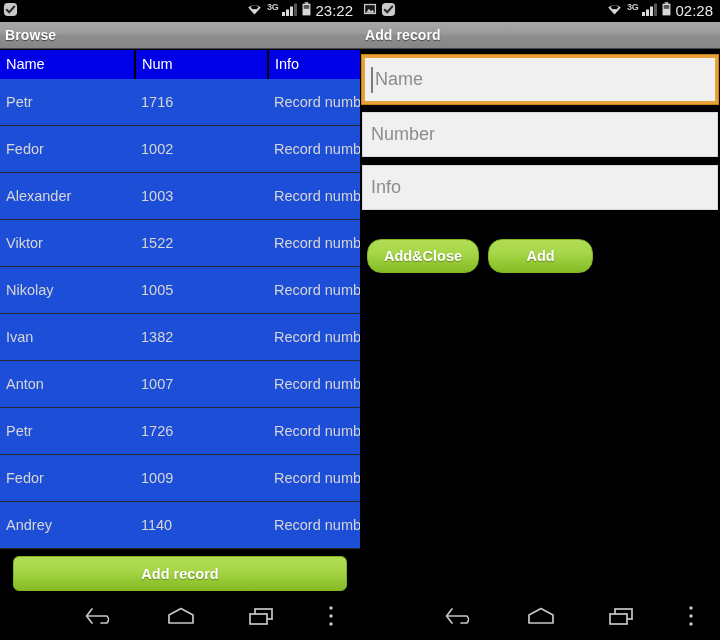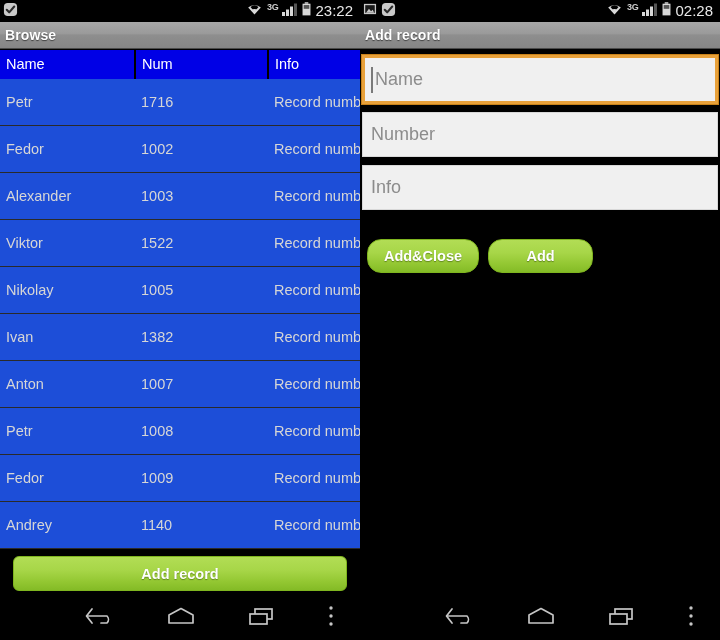--- a/index.html
+++ b/index.html
@@ -332,21 +332,21 @@
             <td>1382</td>
             <td>Record number 1006</td>
           </tr>
           <tr>
             <td>Anton</td>
             <td>1007</td>
             <td>Record number 1007</td>
           </tr>
           <tr>
             <td>Petr</td>
-            <td>1008</td>
+            <td>1726</td>
             <td>Record number 1008</td>
           </tr>
           <tr>
             <td>Fedor</td>
             <td>1009</td>
             <td>Record number 1009</td>
           </tr>
           <tr>
             <td>Andrey</td>
             <td>1140</td>

